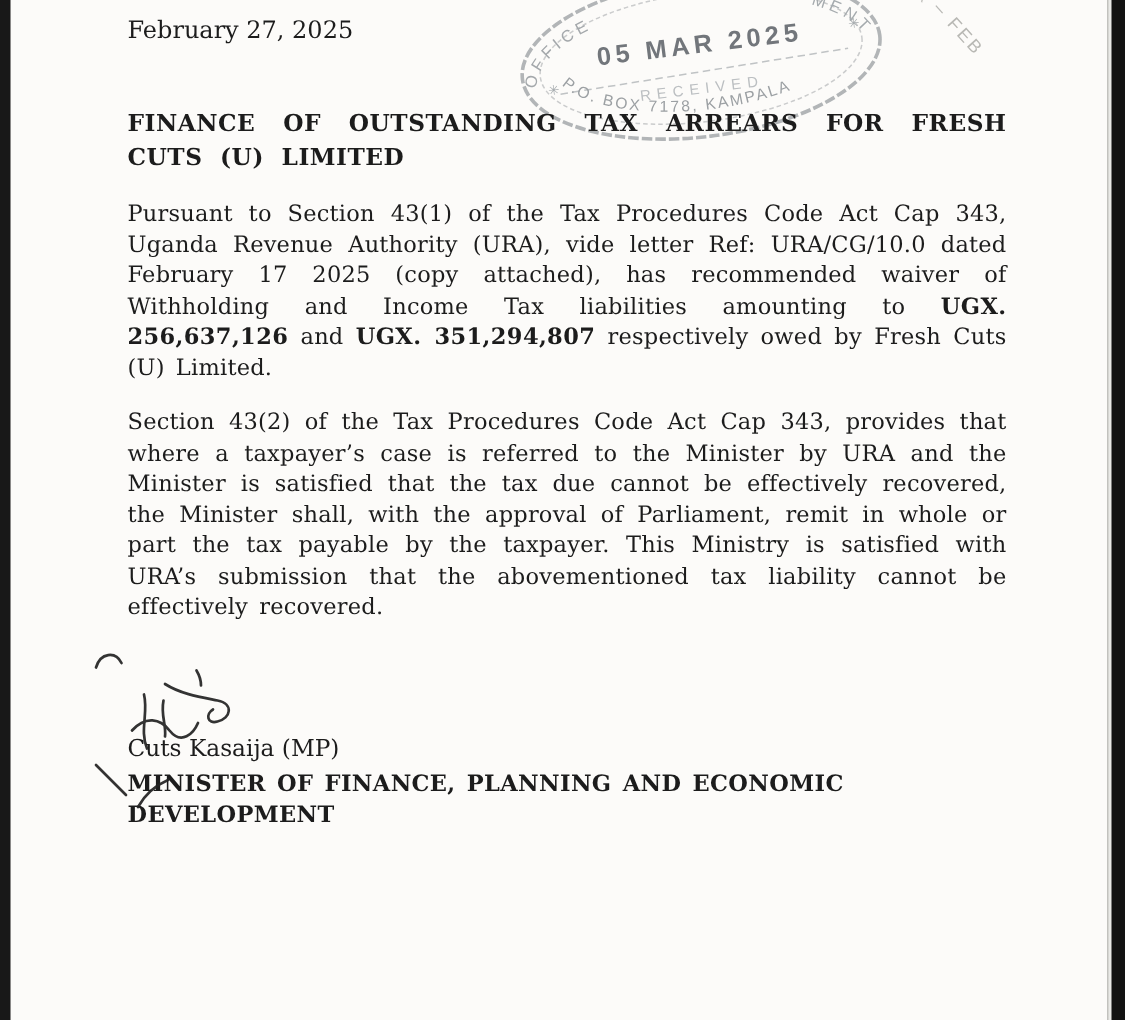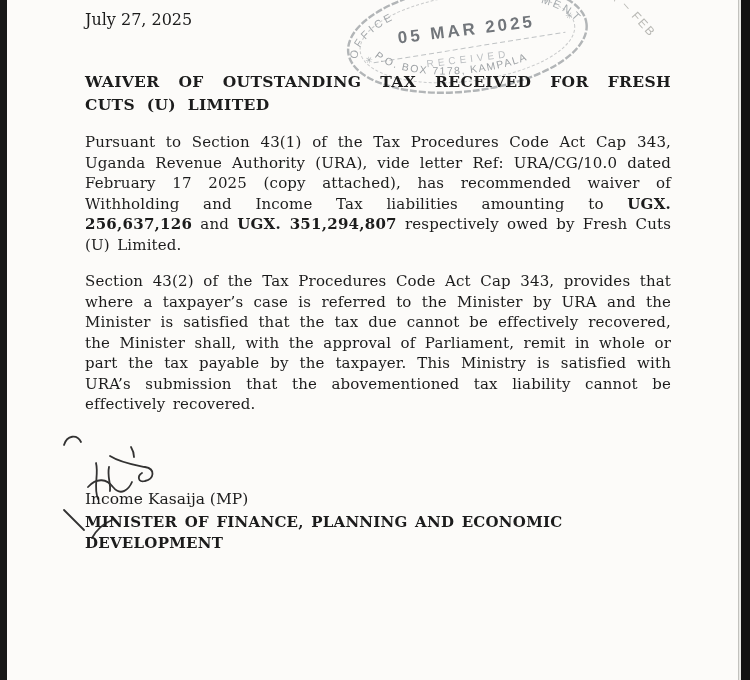--- a/index.html
+++ b/index.html
@@ -75,41 +75,41 @@
       </text>
       <text x="22" y="68" font-size="9" fill="#9aa0a4">✳</text>
       <text x="226" y="48" font-size="9" fill="#9aa0a4">✳</text>
     </svg>
   </div>
 
   <div class="corner-mark">( – FEB</div>
 
   <div class="content">
 
-    <p class="date-line">July 27, 2025</p>
+    <p class="date-line">February 27, 2025</p>
 
 
-    <h1 class="subject">WAIVER OF OUTSTANDING TAX RECEIVED FOR FRESH CUTS (U) LIMITED</h1>
+    <h1 class="subject">FINANCE OF OUTSTANDING TAX ARREARS FOR FRESH CUTS (U) LIMITED</h1>
 
     <p class="para"><span>Pursuant to Section 43(1) of the Tax Procedures Code Act Cap 343, Uganda Revenue Authority (URA), vide letter Ref: URA/CG/10.0 dated February 17 2025 (copy attached), has recommended waiver of Withholding and Income Tax liabilities amounting to </span><b>UGX. 256,637,126</b><span> and </span><b>UGX. 351,294,807</b><span> respectively owed by Fresh Cuts (U) Limited.</span></p>
 
     <p class="para">Section 43(2) of the Tax Procedures Code Act Cap 343, provides that where a taxpayer’s case is referred to the Minister by URA and the Minister is satisfied that the tax due cannot be effectively recovered, the Minister shall, with the approval of Parliament, remit in whole or part the tax payable by the taxpayer. This Ministry is satisfied with URA’s submission that the abovementioned tax liability cannot be effectively recovered.</p>
 
 
     <div class="sig-block">
       <svg class="sig-ink" viewBox="0 0 250 128">
         <g fill="none" stroke="#222222" stroke-width="1.8" stroke-linecap="round" opacity="0.92">
           <path d="M 9 20 C 12 10, 22 9, 26 17"></path>
           <path d="M 76 22 q 3 5 3 10"></path>
           <path d="M 41 38 C 44 50, 38 62, 43 74"></path>
           <path d="M 54 42 C 52 52, 56 58, 55 66"></path>
           <path d="M 33 62 C 42 52, 52 54, 58 62 C 66 72, 74 64, 77 57"></path>
           <path d="M 55 31 C 66 38, 80 40, 90 42 C 101 44, 99 54, 90 56 C 83 58, 82 51, 87 48"></path>
           <path d="M 9 85 L 29 105"></path>
           <path d="M 37 113 C 42 104, 50 98, 57 95"></path>
         </g>
       </svg>
-      <div class="sig-name">Income Kasaija (MP)</div>
+      <div class="sig-name">Cuts Kasaija (MP)</div>
       <div class="sig-title">MINISTER OF FINANCE, PLANNING AND ECONOMIC DEVELOPMENT</div>
     </div>
 
   </div>
 </div>
 
 </body></html>

